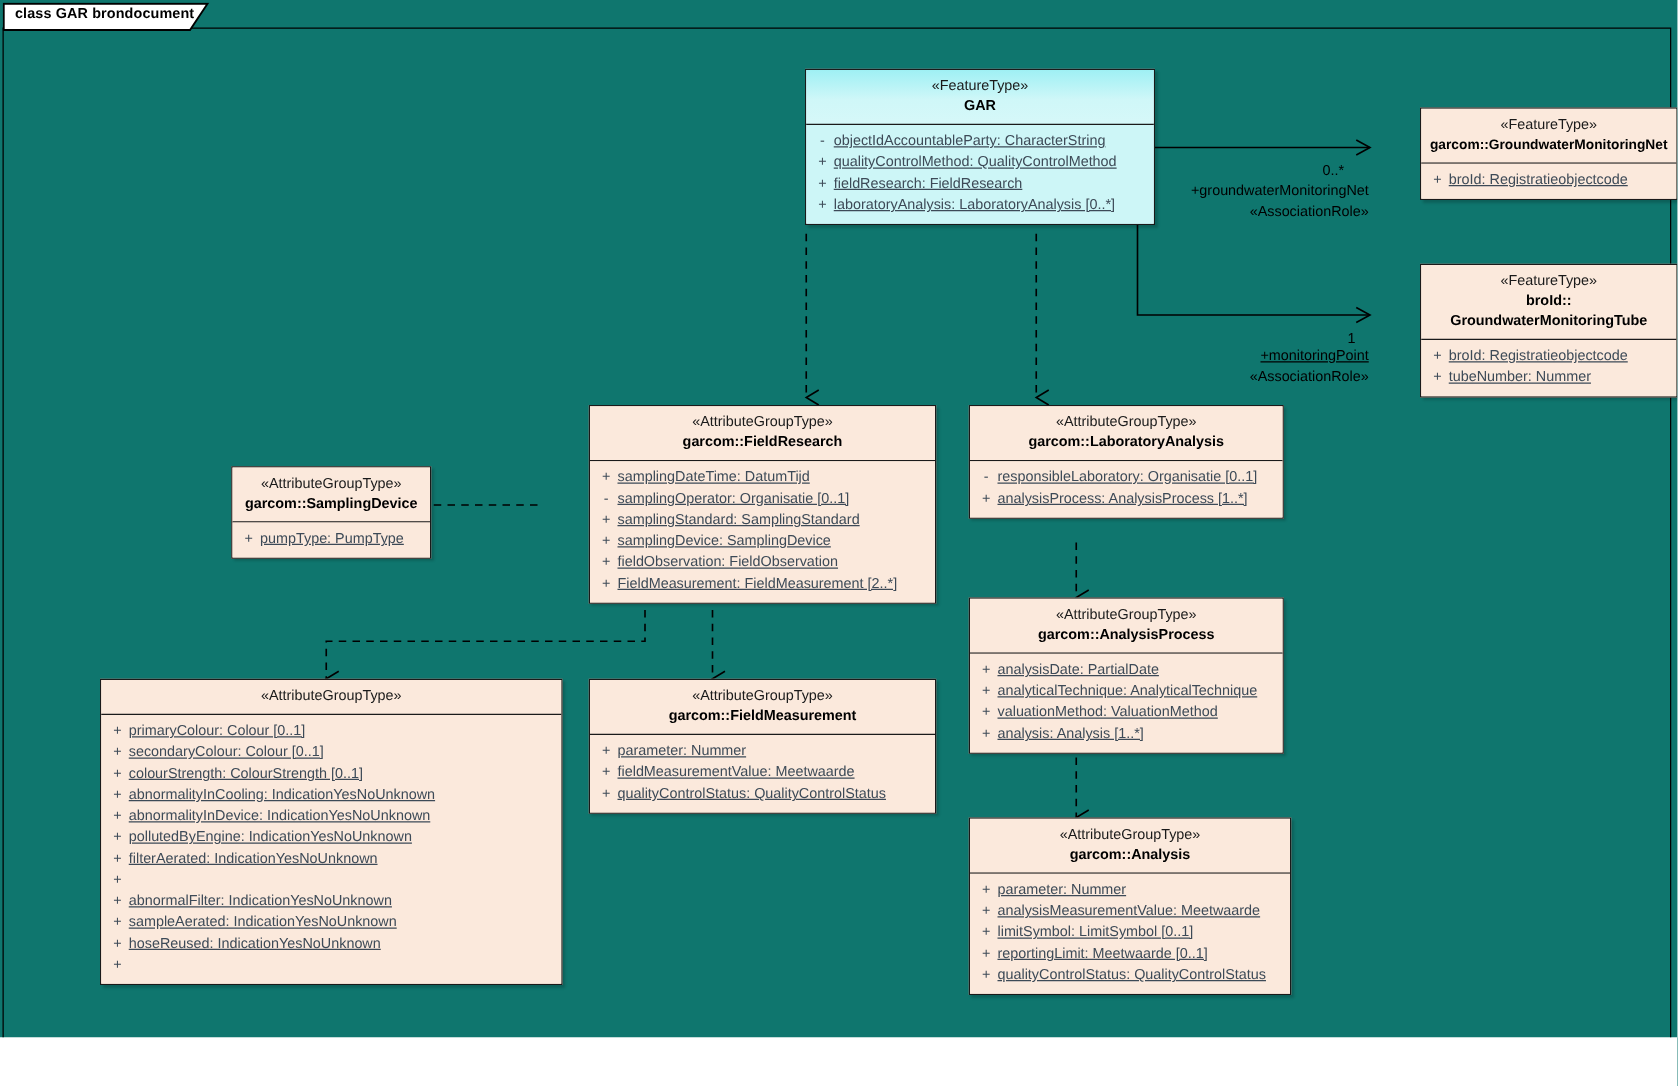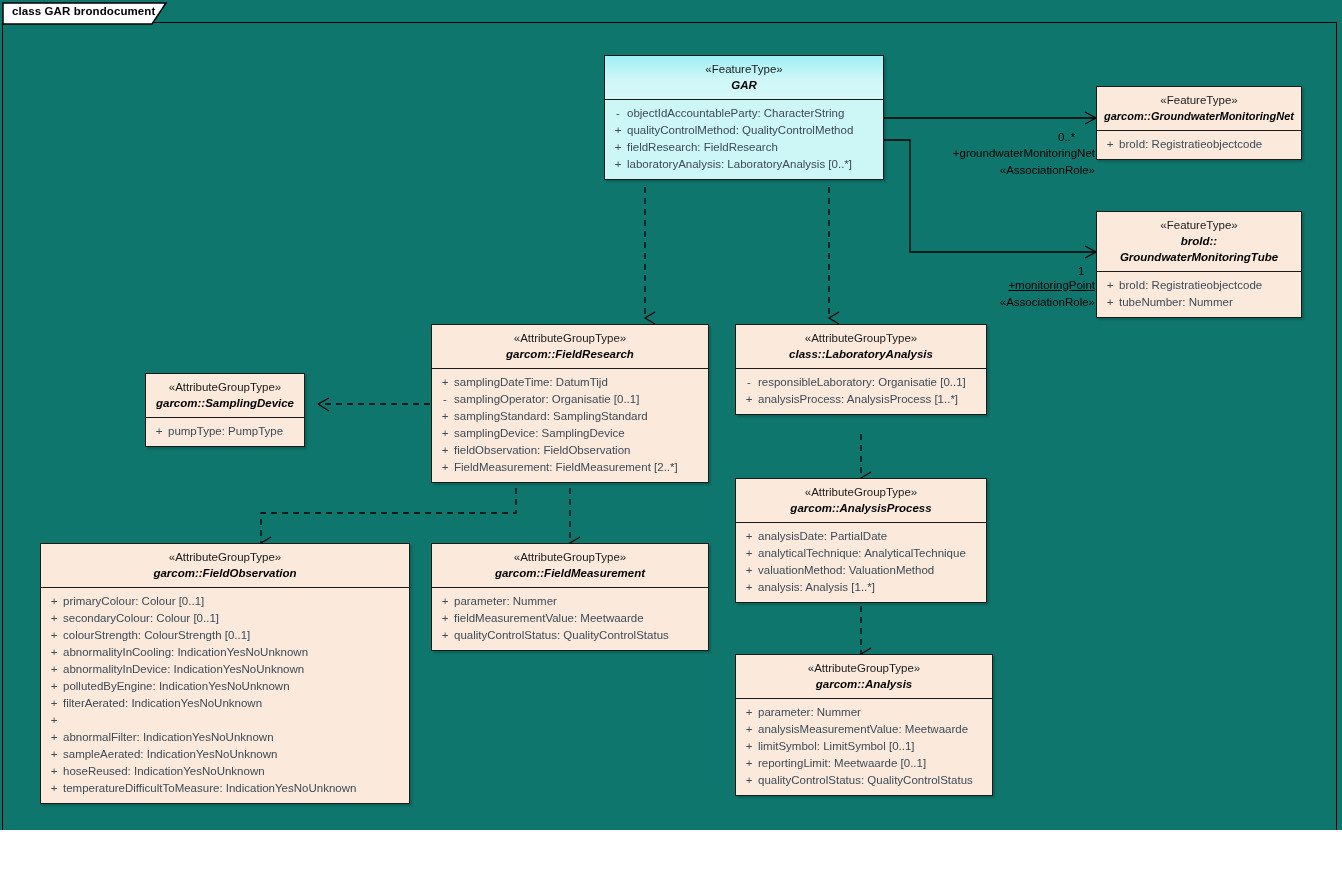--- a/index.html
+++ b/index.html
@@ -56,20 +56,21 @@
     pointer-events: none;
   }
 
   
   .uml-box {
     position: absolute;
     box-sizing: border-box;
     border: 1.3px solid #1a1a1a;
     background: #fbe9dc;
     box-shadow: 2px 2px 2px rgba(0,0,0,0.18);
+    margin-left: 40px;
   }
   .uml-box.featuretype-accent {
     background: #cdf6f7;
   }
   .uml-head {
     padding: 6px 6px 6px 6px;
     text-align: center;
     background: #fbe9dc;
     border-bottom: 1.3px solid #1a1a1a;
   }
@@ -81,21 +82,20 @@
     color: #1a1a1a;
     line-height: 15px;
     white-space: nowrap;
   }
   .uml-name {
     font-size: 11.5px;
     font-weight: bold;
     color: #000;
     line-height: 16px;
     white-space: nowrap;
-    font-style: italic;
   }
   .uml-attrs {
     padding: 5px 4px 6px 4px;
     background: #fbe9dc;
   }
   .featuretype-accent .uml-attrs {
     background: #cdf6f7;
   }
   .attr-row {
     display: flex;
@@ -107,20 +107,21 @@
   }
   .attr-vis {
     width: 18px;
     flex: 0 0 18px;
     text-align: center;
     color: #3d4a57;
     font-size: 11.5px;
   }
   .attr-text {
     color: #3d4a57;
+    text-decoration: underline;
   }
 
   
   .edge-label {
     position: absolute;
     font-size: 11.5px;
     color: #000;
     white-space: nowrap;
     text-align: right;
     line-height: 15px;
@@ -288,21 +289,21 @@
       <div class="attr-row">
         <span class="attr-vis">+</span>
         <span class="attr-text">FieldMeasurement: FieldMeasurement [2..*]</span>
       </div>
     </div>
   </div>
 
   <div class="uml-box" style="left:735px; top:324px; width:252px;">
     <div class="uml-head">
       <div class="uml-stereo">«AttributeGroupType»</div>
-      <div class="uml-name">class::LaboratoryAnalysis</div>
+      <div class="uml-name">garcom::LaboratoryAnalysis</div>
     </div>
     <div class="uml-attrs">
       <div class="attr-row">
         <span class="attr-vis">-</span>
         <span class="attr-text">responsibleLaboratory: Organisatie [0..1]</span>
       </div>
       <div class="attr-row">
         <span class="attr-vis">+</span>
         <span class="attr-text">analysisProcess: AnalysisProcess [1..*]</span>
       </div>
@@ -372,21 +373,20 @@
       <div class="attr-row">
         <span class="attr-vis">+</span>
         <span class="attr-text">qualityControlStatus: QualityControlStatus</span>
       </div>
     </div>
   </div>
 
   <div class="uml-box" style="left:40px; top:543px; width:370px;">
     <div class="uml-head">
       <div class="uml-stereo">«AttributeGroupType»</div>
-      <div class="uml-name">garcom::FieldObservation</div>
     </div>
     <div class="uml-attrs">
       <div class="attr-row">
         <span class="attr-vis">+</span>
         <span class="attr-text">primaryColour: Colour [0..1]</span>
       </div>
       <div class="attr-row">
         <span class="attr-vis">+</span>
         <span class="attr-text">secondaryColour: Colour [0..1]</span>
       </div>
@@ -420,21 +420,20 @@
       <div class="attr-row">
         <span class="attr-vis">+</span>
         <span class="attr-text">sampleAerated: IndicationYesNoUnknown</span>
       </div>
       <div class="attr-row">
         <span class="attr-vis">+</span>
         <span class="attr-text">hoseReused: IndicationYesNoUnknown</span>
       </div>
       <div class="attr-row">
         <span class="attr-vis">+</span>
-        <span class="attr-text">temperatureDifficultToMeasure: IndicationYesNoUnknown</span>
       </div>
     </div>
   </div>
 
   <div class="uml-box" style="left:431px; top:543px; width:278px;">
     <div class="uml-head">
       <div class="uml-stereo">«AttributeGroupType»</div>
       <div class="uml-name">garcom::FieldMeasurement</div>
     </div>
     <div class="uml-attrs">

